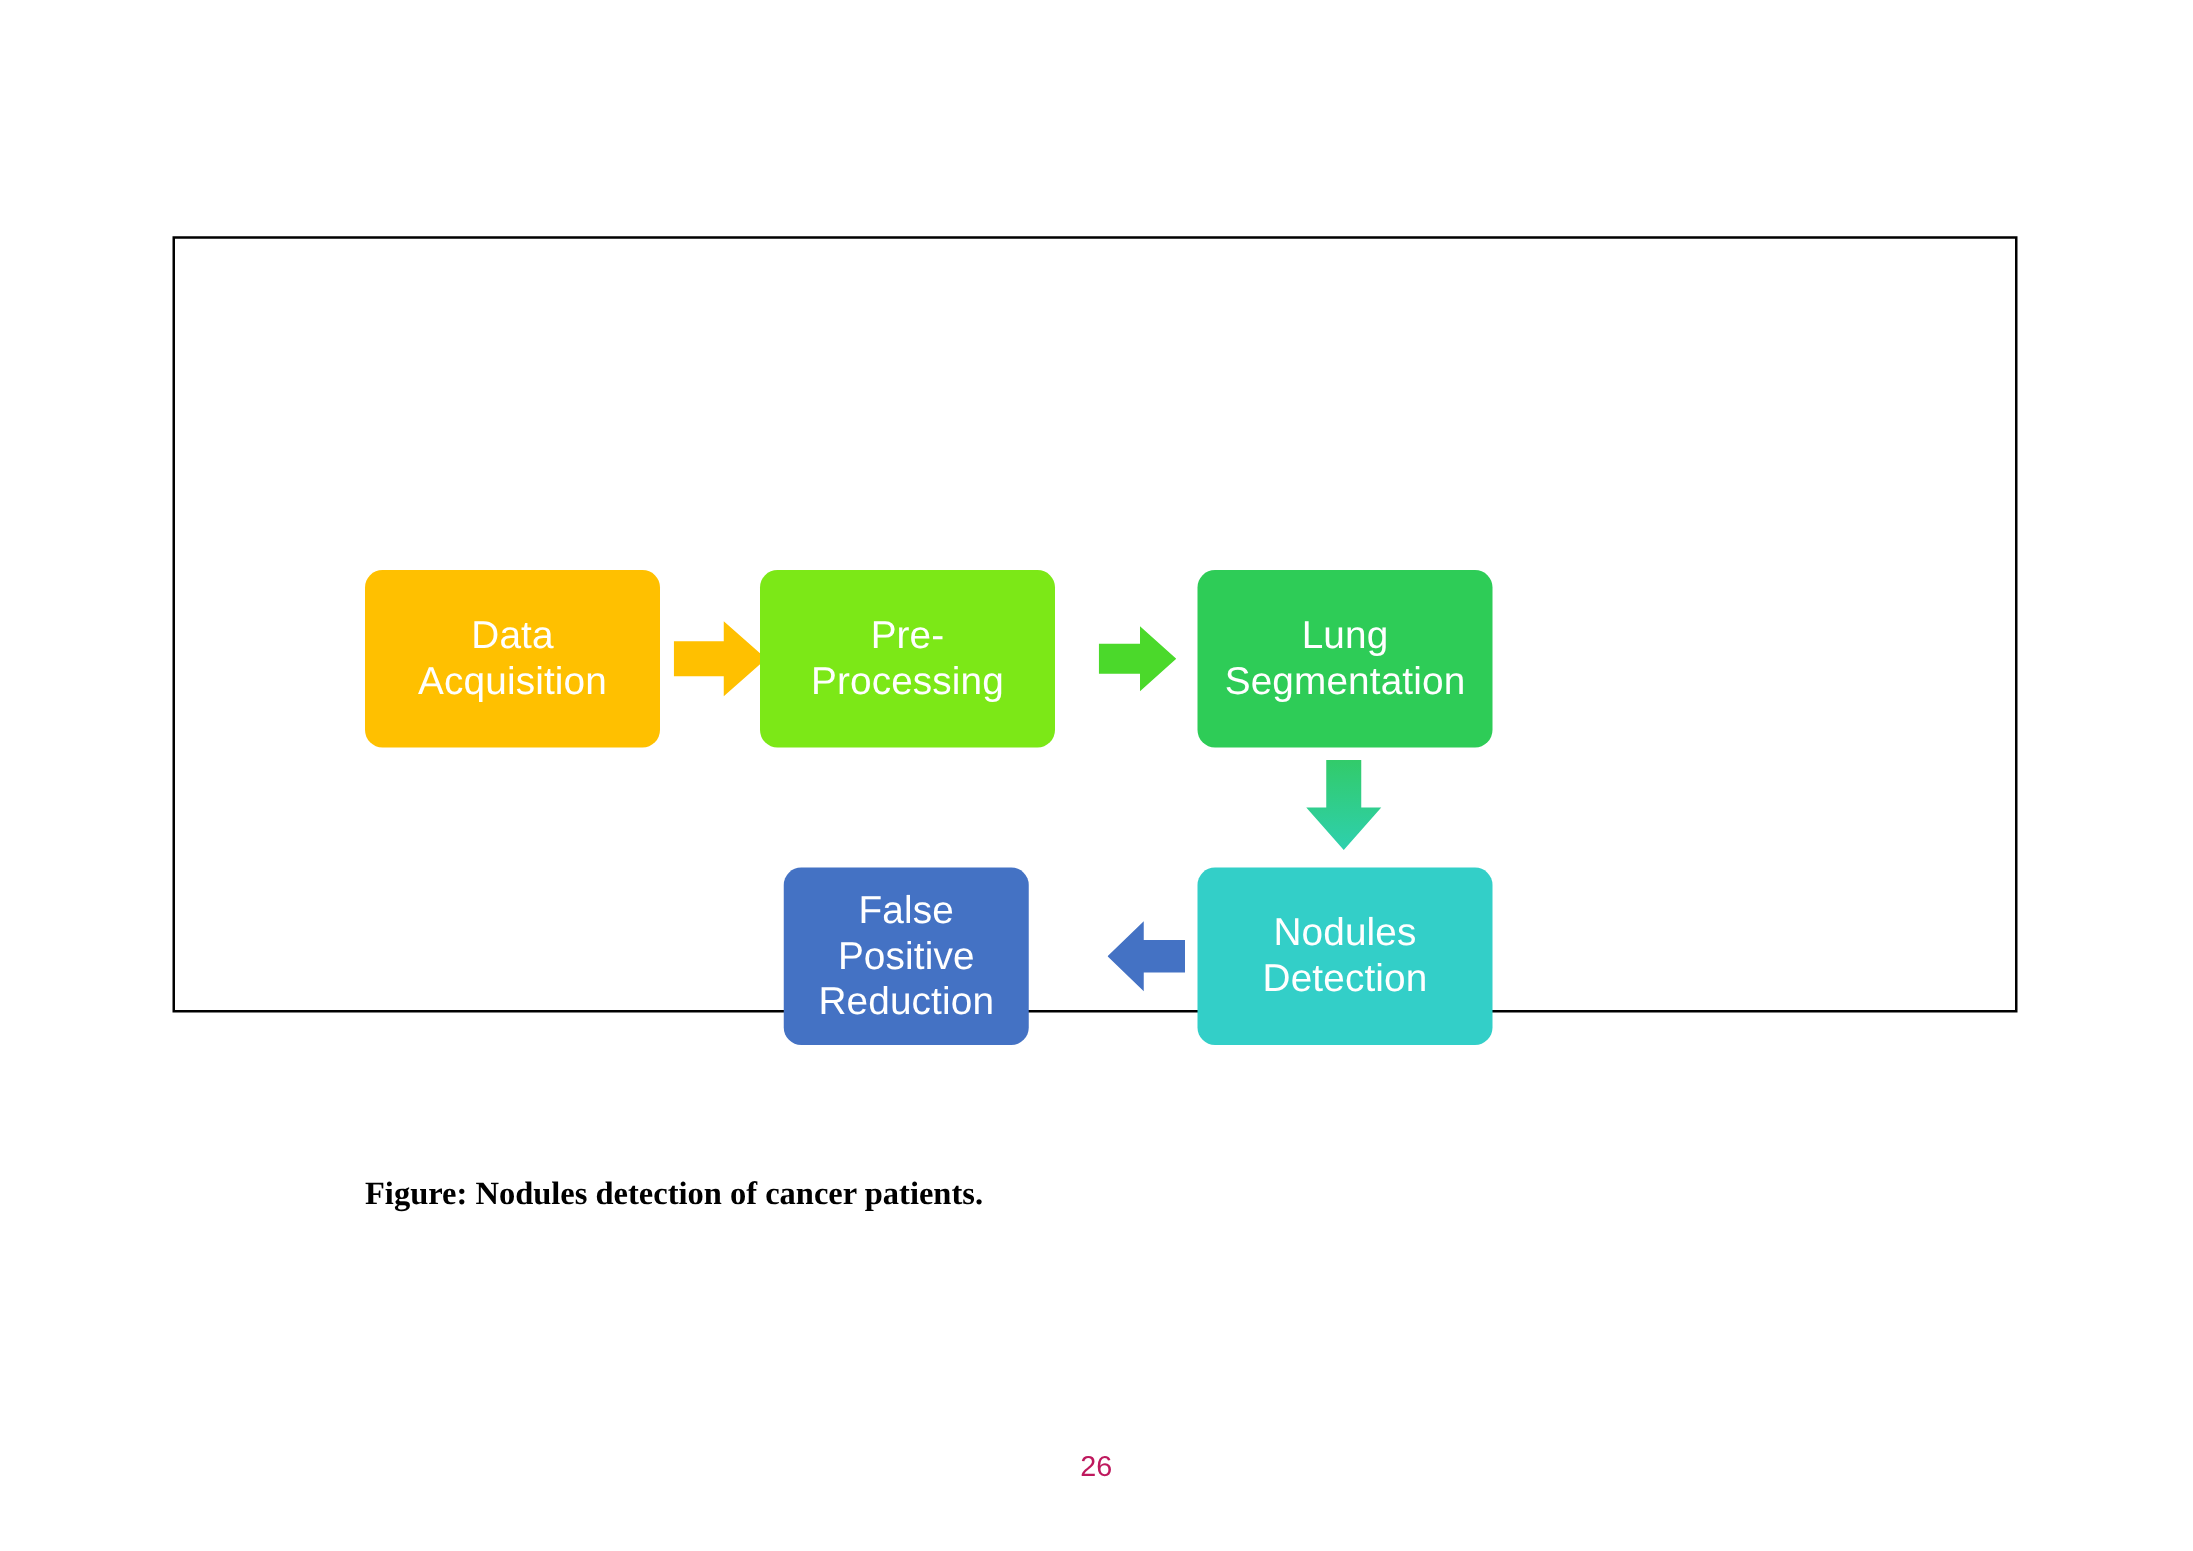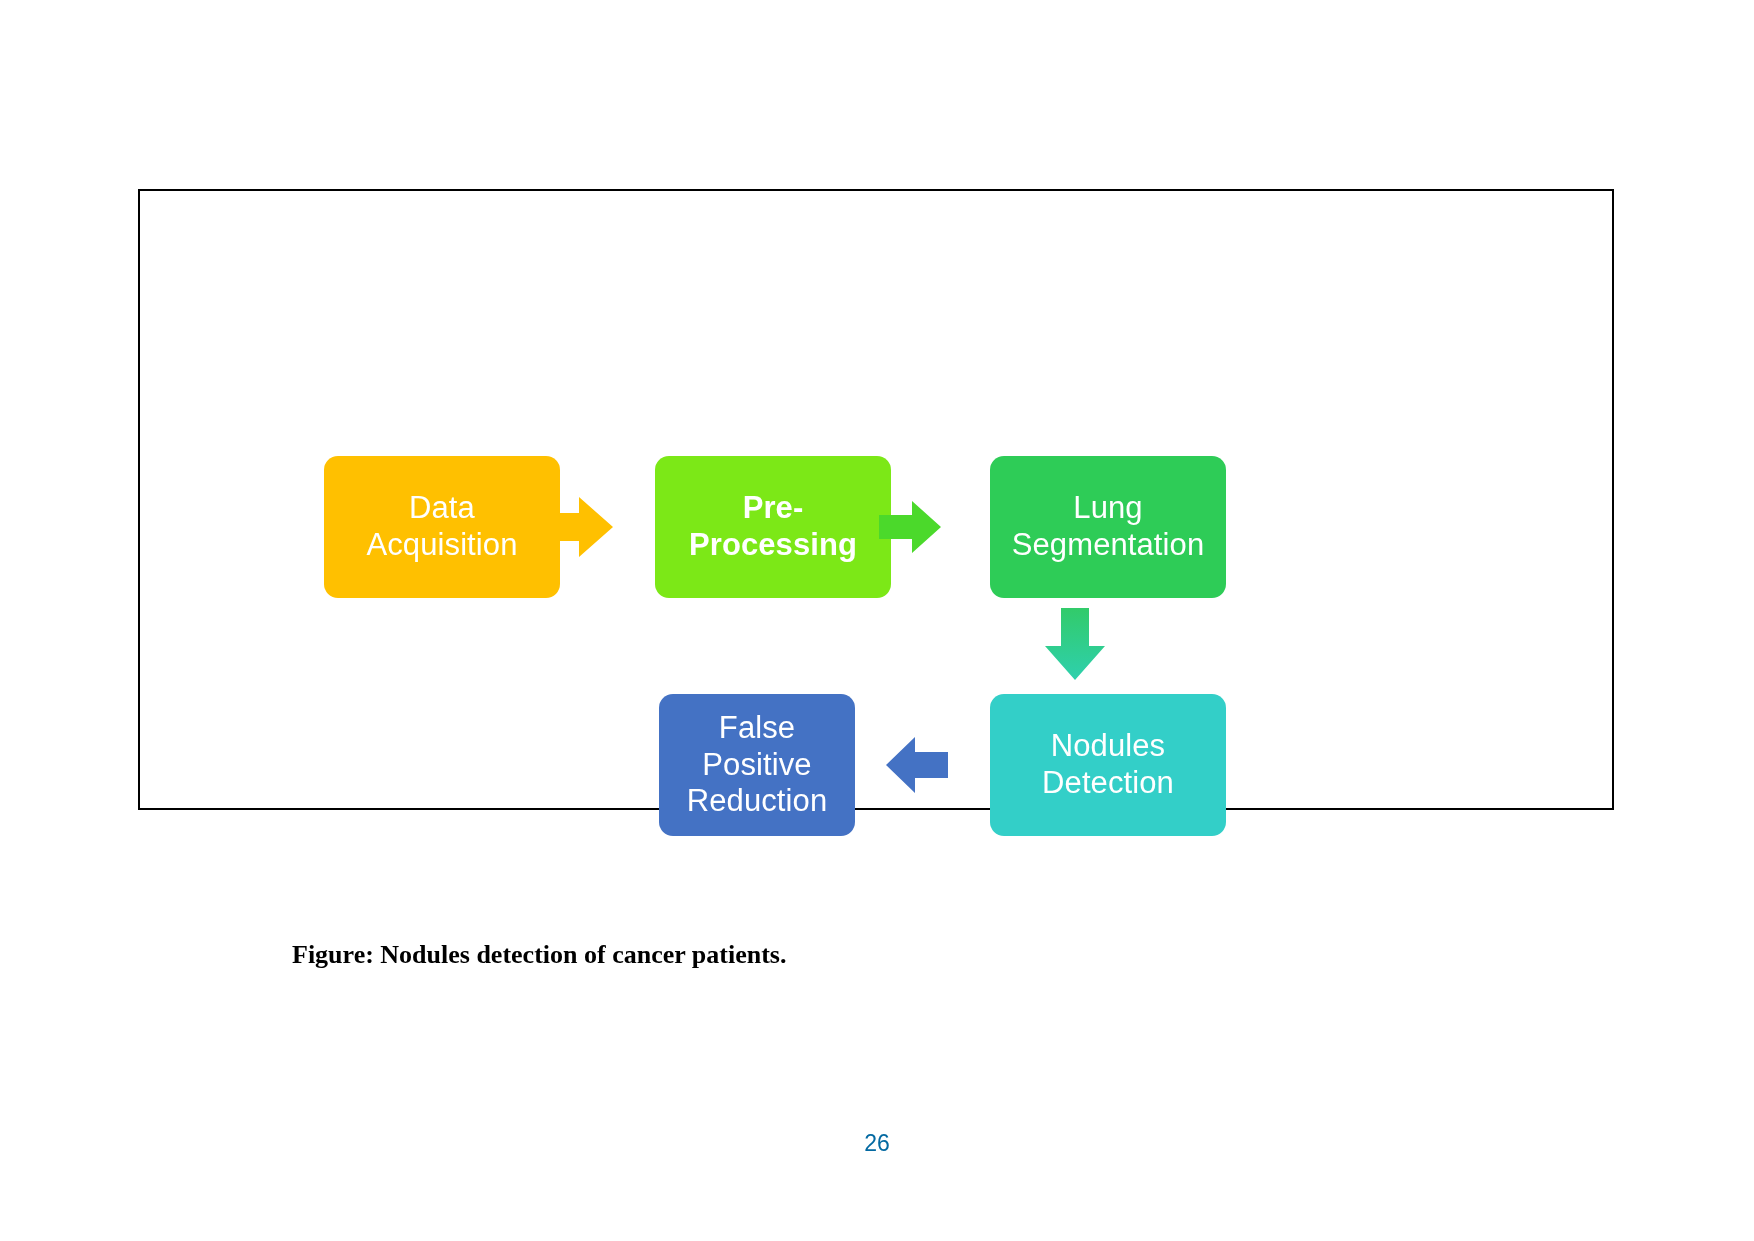--- a/index.html
+++ b/index.html
@@ -41,47 +41,45 @@
     align-items: center;
     justify-content: center;
     text-align: center;
     color: #ffffff;
     font-family: "Liberation Sans", sans-serif;
     font-weight: 400;
     line-height: 1.18;
     letter-spacing: 0.1px;
     box-sizing: border-box;
     padding: 4px 8px;
-    margin-left: 32px;
   }
 
   .flow-box .box-label {
     display: block;
     white-space: pre-line;
   }
 
   
   #box-data-acquisition {
     left: 152px;
     top: 265px;
     width: 236px;
     height: 142px;
     background: #ffc000;
     font-size: 31px;
   }
 
   
   #box-pre-processing {
-    left: 483px;
+    left: 468px;
     top: 265px;
     width: 236px;
     height: 142px;
     background: #7ce817;
     font-size: 31px;
-    font-weight: bold;
   }
 
   
   #box-lung-segmentation {
     left: 818px;
     top: 265px;
     width: 236px;
     height: 142px;
     background: #2ecc57;
     font-size: 31px;
@@ -151,25 +149,25 @@
     font-size: 26px;
     color: #000000;
     white-space: nowrap;
   }
 
   
   #page-number {
     position: absolute;
     left: 0;
     right: 0;
-    top: 1130px;
+    top: 1160px;
     text-align: center;
     font-family: "Liberation Sans", sans-serif;
     font-size: 23px;
-    color: #0369a1;
+    color: #be185d;
   }
 </style>
 </head>
 <body>
 
 <div id="page">
 
   <div id="figure-frame">
 
     <div class="flow-box" id="box-data-acquisition">

